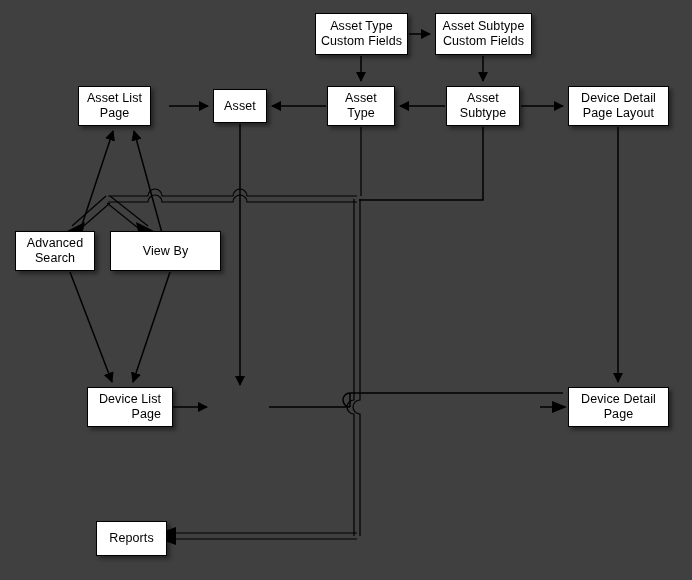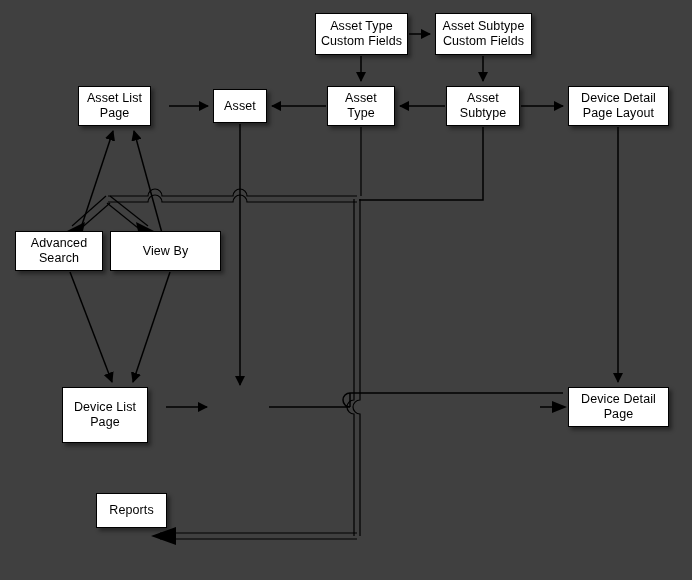--- a/index.html
+++ b/index.html
@@ -148,27 +148,27 @@
 
   <div class="node" style="left:327px; top:86px; width:68px; height:40px;">Asset
 Type</div>
 
   <div class="node" style="left:446px; top:86px; width:74px; height:40px;">Asset
 Subtype</div>
 
   <div class="node" style="left:568px; top:86px; width:101px; height:40px;">Device Detail
 Page Layout</div>
 
-  <div class="node" style="left:15px; top:231px; width:88px; height:40px;">Advanced
+  <div class="node" style="left:15px; top:231px; width:80px; height:40px;">Advanced
 Search</div>
 
   <div class="node" style="left:110px; top:231px; width:111px; height:40px;">View By</div>
 
-  <div class="node" style="left:62px; top:387px; width:86px; height:56px;">Device List
+  <div class="node" style="left:87px; top:387px; width:86px; height:40px;text-align:right;">Device List
 Page</div>
 
 
   <div class="node" style="left:568px; top:387px; width:101px; height:40px;">Device Detail
 Page</div>
 
-  <div class="node" style="left:96px; top:493px; width:71px; height:35px;">Reports</div>
+  <div class="node" style="left:96px; top:521px; width:71px; height:35px;">Reports</div>
 
 </div>
 
 </body></html>

